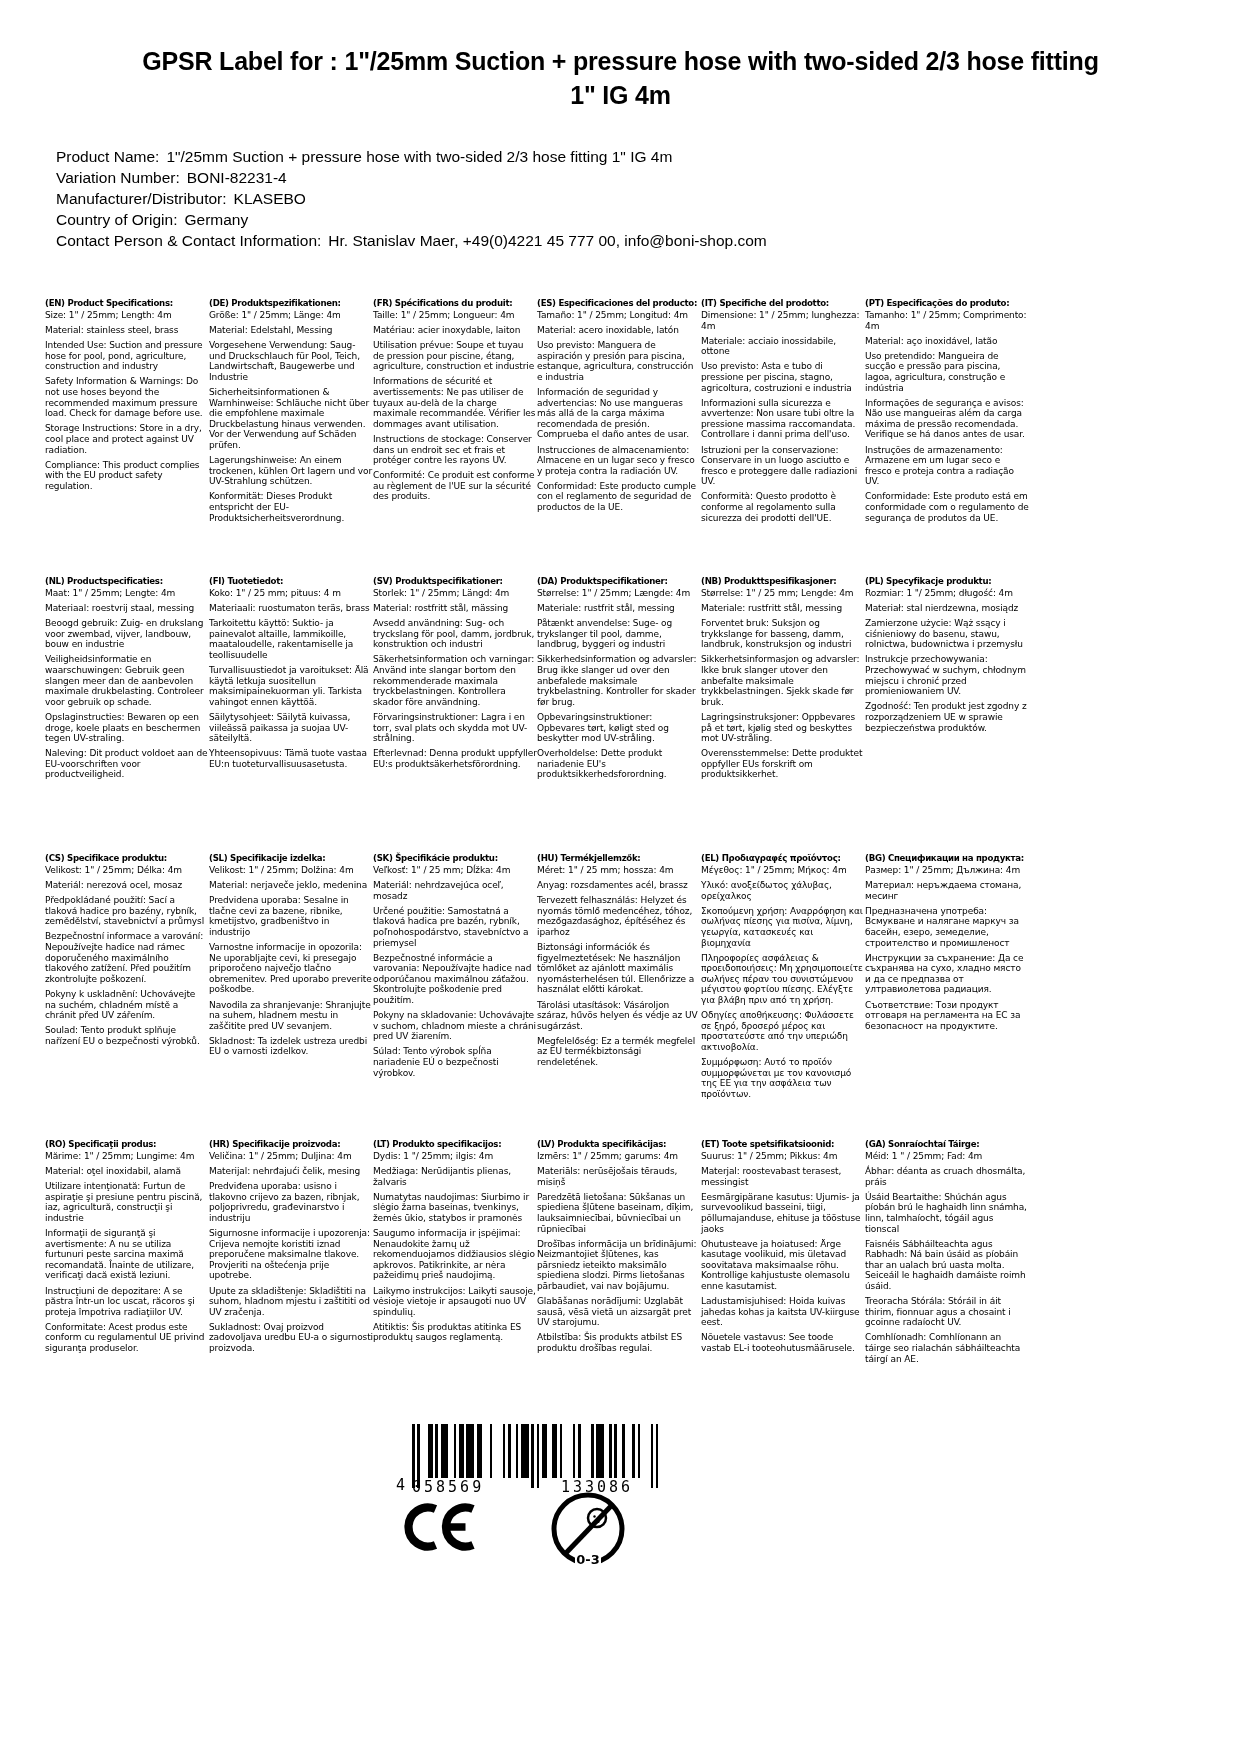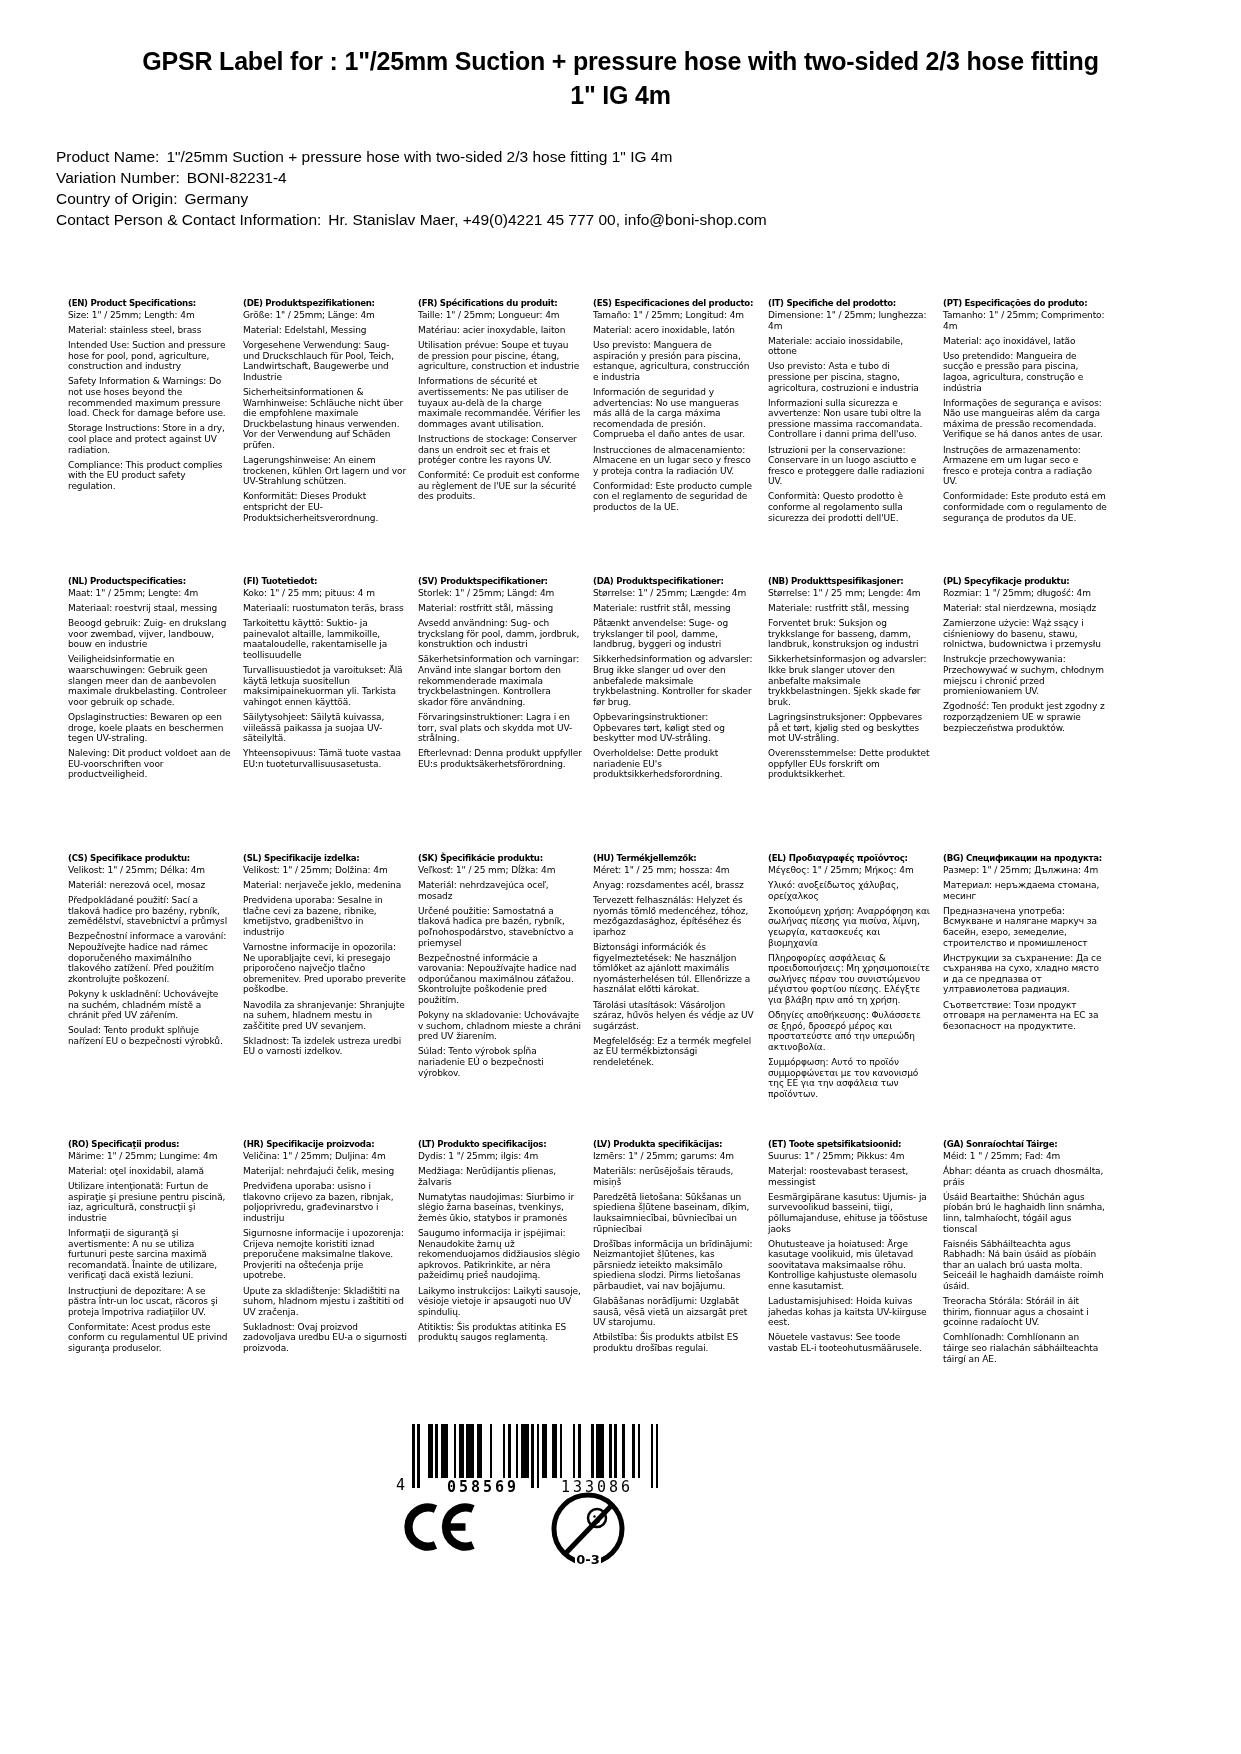--- a/index.html
+++ b/index.html
@@ -9,54 +9,57 @@
   .title{position:absolute;top:44px;left:50%;transform:translateX(-50%);
          width:980px;text-align:center;font-family:"Liberation Sans",sans-serif;
          font-weight:bold;font-size:25px;line-height:34px;letter-spacing:-0.2px;}
 
   .info{position:absolute;left:56px;top:146px;font-family:"Liberation Sans",sans-serif;
         font-size:15.5px;line-height:21px;}
   .info-row{white-space:nowrap;}
   .info-label{font-weight:normal;}
   .info-value{margin-left:7px;}
 
-  .lang-row{position:absolute;left:68px;width:1039px;display:grid;
-            grid-template-columns:repeat(6,164px);column-gap:11px;align-items:start;}
+  .lang-row{position:absolute;left:45px;width:1039px;display:grid;
+            grid-template-columns:repeat(6,164px);align-items:start;}
   #row1{top:298px}#row2{top:576px}#row3{top:853px}#row4{top:1139px}
   .lang-col{min-width:0;}
   .lang-title{font-weight:bold;font-size:8.6px;letter-spacing:-0.3px;white-space:nowrap;
               line-height:11px;margin:0 0 1px 0;}
   .lang-para{margin:0 0 4.5px 0;font-size:9px;line-height:10.6px;letter-spacing:-0.1px;}
 
   .barcode{position:absolute;left:396px;top:1424px;width:268px;height:86px;}
   .bc-bars{position:absolute;left:16px;top:0;display:flex;align-items:flex-start;}
   .bc-mod{width:2.6px;height:54px;}
   .bc-bar{background:#000;}
   .bc-mod.bc-guard{height:64px;}
   .bc-digit{position:absolute;font-family:"DejaVu Sans Mono",monospace;font-size:15px;color:#000;}
   .bc-lead{left:0;top:52px;}
-  .bc-g1{left:32px;top:54px;width:110px;text-align:center;letter-spacing:3px;font-weight:bold;}
+  .bc-g1{left:16px;top:54px;width:110px;text-align:left;letter-spacing:3px;}
   .bc-g2{left:146px;top:54px;width:110px;text-align:center;letter-spacing:3px;}
 
   .ce-mark{position:absolute;left:398px;top:1502px;width:78px;height:50px;}
   .age-mark{position:absolute;left:548px;top:1488px;width:80px;height:86px;}
 </style>
 </head>
 <body>
 
 <div class="page">
 
   <div class="title">GPSR Label for : 1"/25mm Suction + pressure hose with two-sided 2/3 hose fitting 1" IG 4m</div>
 
   <div class="info">
     <div class="info-row">
       <span class="info-label">Product Name:</span><span class="info-value">1"/25mm Suction + pressure hose with two-sided 2/3 hose fitting 1" IG 4m</span>
     </div>
     <div class="info-row">
       <span class="info-label">Variation Number:</span><span class="info-value">BONI-82231-4</span>
+    </div>
+    <div class="info-row">
+      <span class="info-label">Manufacturer/Distributor:</span><span class="info-value">KLASEBO</span>
     </div>
     <div class="info-row">
       <span class="info-label">Country of Origin:</span><span class="info-value">Germany</span>
     </div>
     <div class="info-row">
       <span class="info-label">Contact Person &amp; Contact Information:</span><span class="info-value">Hr. Stanislav Maer, +49(0)4221 45 777 00, info@boni-shop.com</span>
     </div>
   </div>
 
   <div class="lang-row" id="row1">

